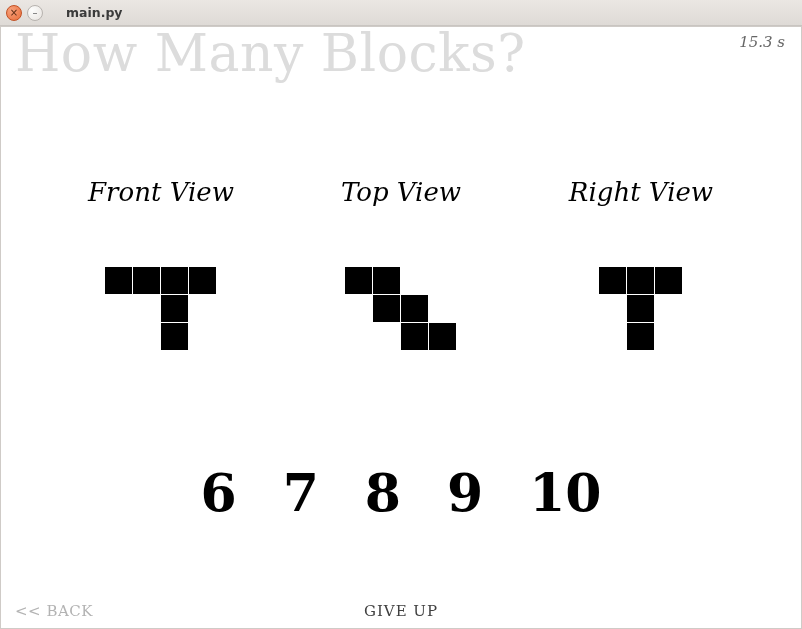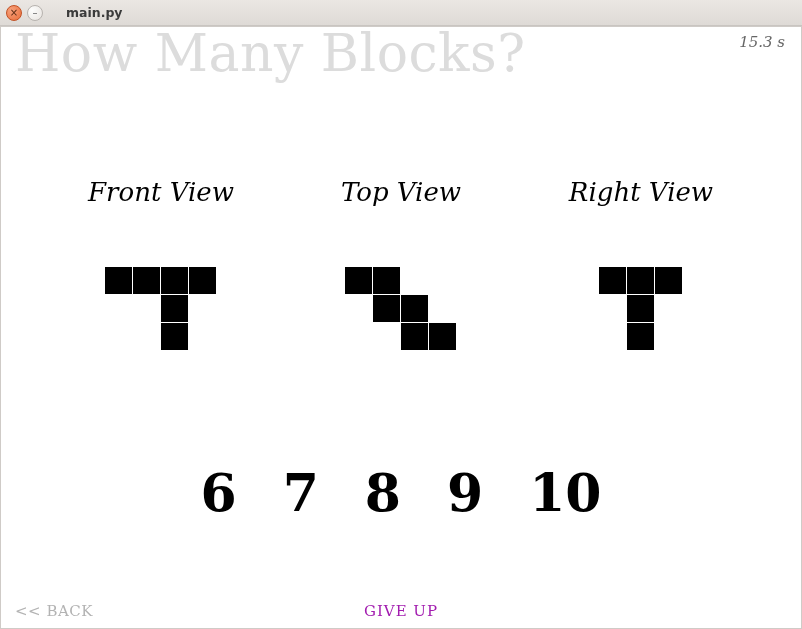--- a/index.html
+++ b/index.html
@@ -134,21 +134,21 @@
     letter-spacing: 0.5px;
     margin-top: 24px;
   }
   .giveup {
     position: absolute;
     left: 50%;
     transform: translateX(-50%);
     bottom: 0;
     font-family: "DejaVu Serif", "Liberation Serif", Georgia, serif;
     font-size: 15px;
-    color: #a21caf;
+    color: #404040;
     cursor: pointer;
     letter-spacing: 1px;
   }
 </style>
 </head>
 <body>
 
 <div class="titlebar">
   <span class="tb-btn tb-close">×</span>
   <span class="tb-btn tb-min">–</span>

